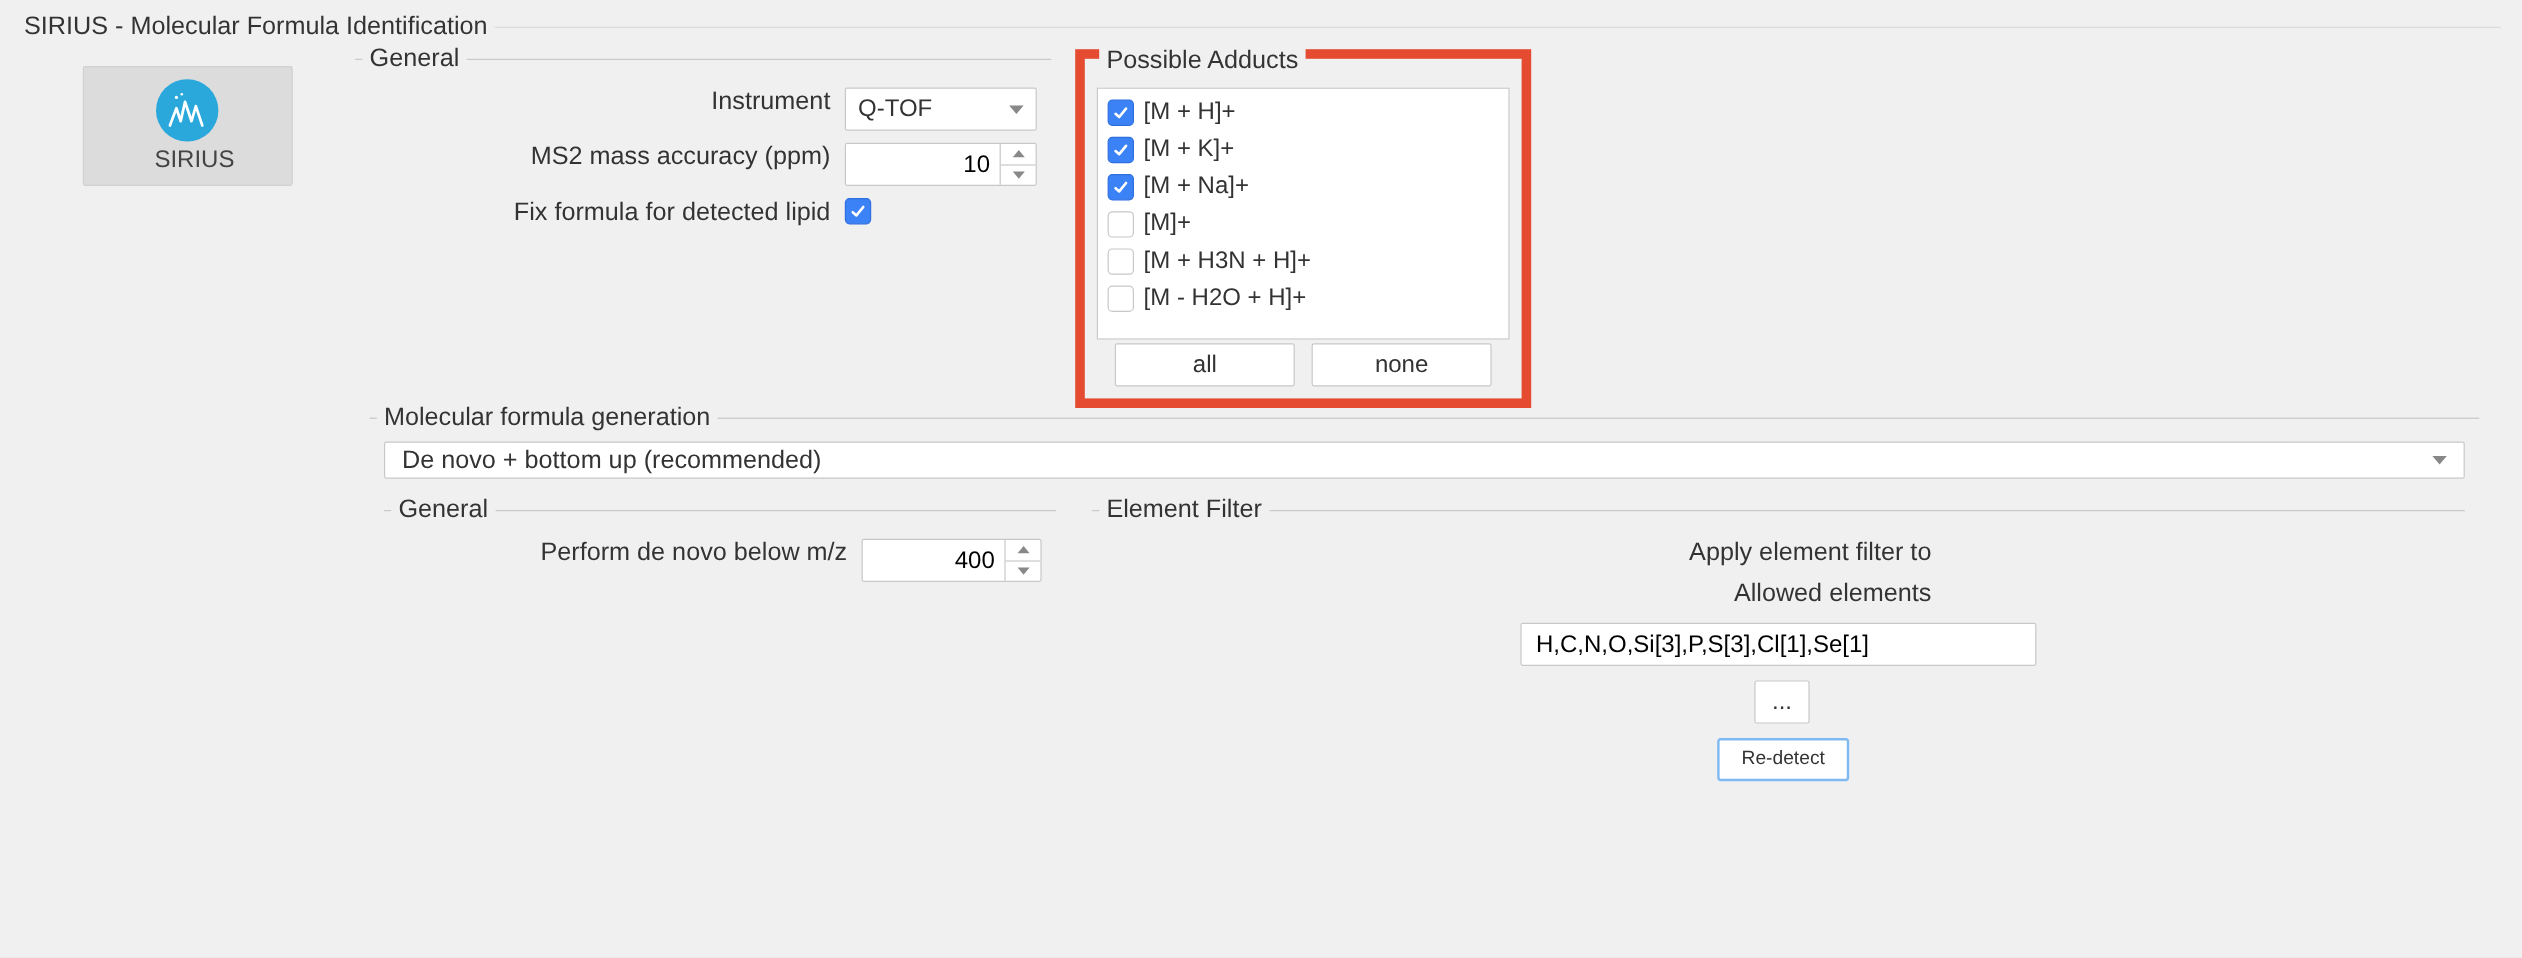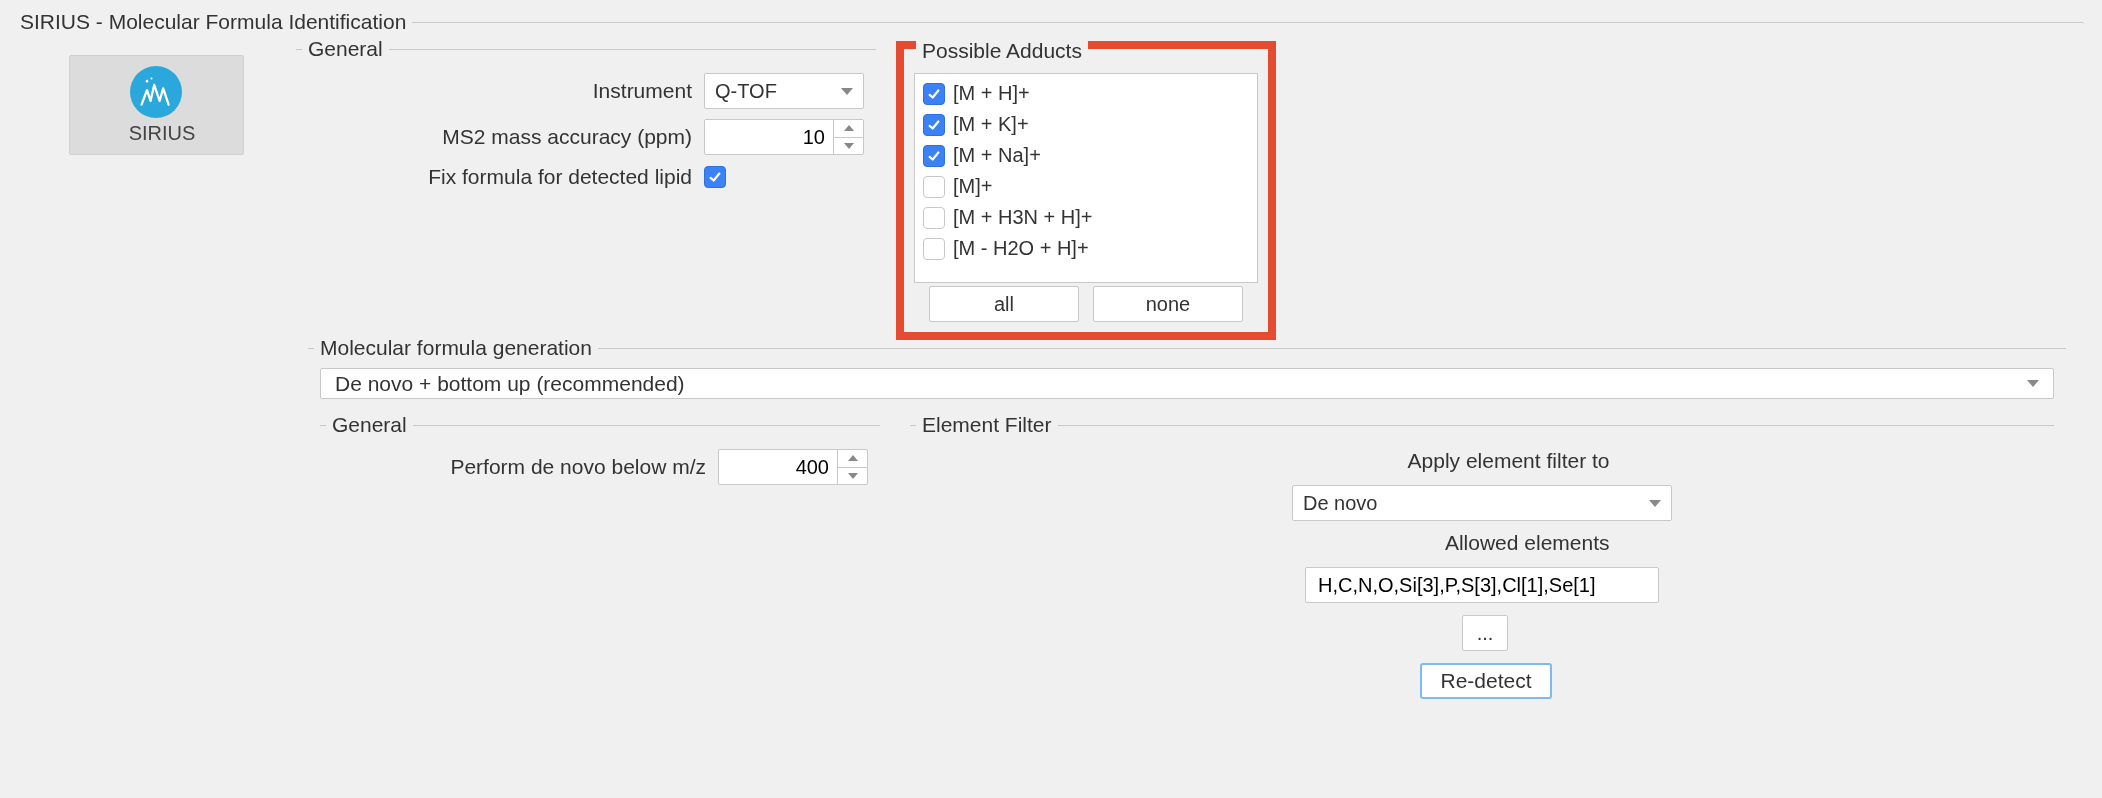--- a/index.html
+++ b/index.html
@@ -68,21 +68,21 @@
     border-radius: 50%;
     background: #2aa8dc;
     display:flex; align-items:center; justify-content:center;
   }
   .sirius-btn .lbl { font-size: 20px; color:#444;margin-left:12px; }
   .general-group {
     width: 580px;
     padding-bottom: 4px;
   }
   .form-row {
-    display: flex; align-items: center; justify-content: flex-end;
+    display: flex; align-items: flex-start; justify-content: flex-end;
     gap: 12px;
     margin: 10px 0;
   }
   .form-row label { text-align: right; }
   .select-wrap, .spinner-wrap, .text-input, .btn {
     border: 1px solid var(--border-light);
     background: var(--input-bg);
     border-radius: 2px;
     height: 36px;
     display: inline-flex; align-items: center;
@@ -202,36 +202,36 @@
   .sub-ef-group { flex:1; }
   .form-row-left {
     display:flex; align-items:center; gap:12px; margin:10px 0; justify-content:flex-start;flex-direction:column;
   }
   .form-row-left label { text-align:right; }
   .select-wrap.big { width: 380px; }
   .text-input { padding:0 10px; }
   .text-input input {
     border:none; outline:none; font-size:20px; width:100%; background:transparent;
   }
-  .allowed-input { width: 354px; }
+  .allowed-input { width: 430px; }
   .more-btn {
     width:46px; height:36px;
     border:1px solid var(--border-light);
     background:var(--input-bg);
     border-radius:2px;
     display:inline-flex; align-items:center; justify-content:center;
     margin-left:6px; font-size:20px;
   }
   .redetect-btn {
     height:36px; padding: 0 18px;
     border:2px solid #7fb9f2;
     background:var(--input-bg);
     border-radius:3px;
     display:inline-flex; align-items:center; justify-content:center;
-    margin-left:8px; color:#333; font-size:21px;
+    margin-left:8px; color:#333; font-size:16px;
   }
   
   .line-group {
     position:relative;
     padding: 14px 12px 4px 12px;
     margin-top:8px;
   }
   .line-group::before {
     content:"";
     position:absolute; left:0; right:0; top:0;
@@ -375,24 +375,20 @@
                   </div>
               </div>
             </div>
           </div>
         </div>
 
         <div class="line-group sub-ef-group">
           <span class="line-legend">Element Filter</span>
           <div class="form-row-left">
             <label style="width:255px">Apply element filter to</label>
-            <div class="select-wrap big">
-              <span>De novo</span>
-              <span class="chev"></span>
-            </div>
           </div>
           <div class="form-row-left">
             <label style="width:255px">Allowed elements</label>
             <div class="text-input allowed-input">
               <input value="H,C,N,O,Si[3],P,S[3],Cl[1],Se[1]" style="">
             </div>
             <div class="more-btn">
               <span>...</span>
             </div>
             <div class="redetect-btn">

